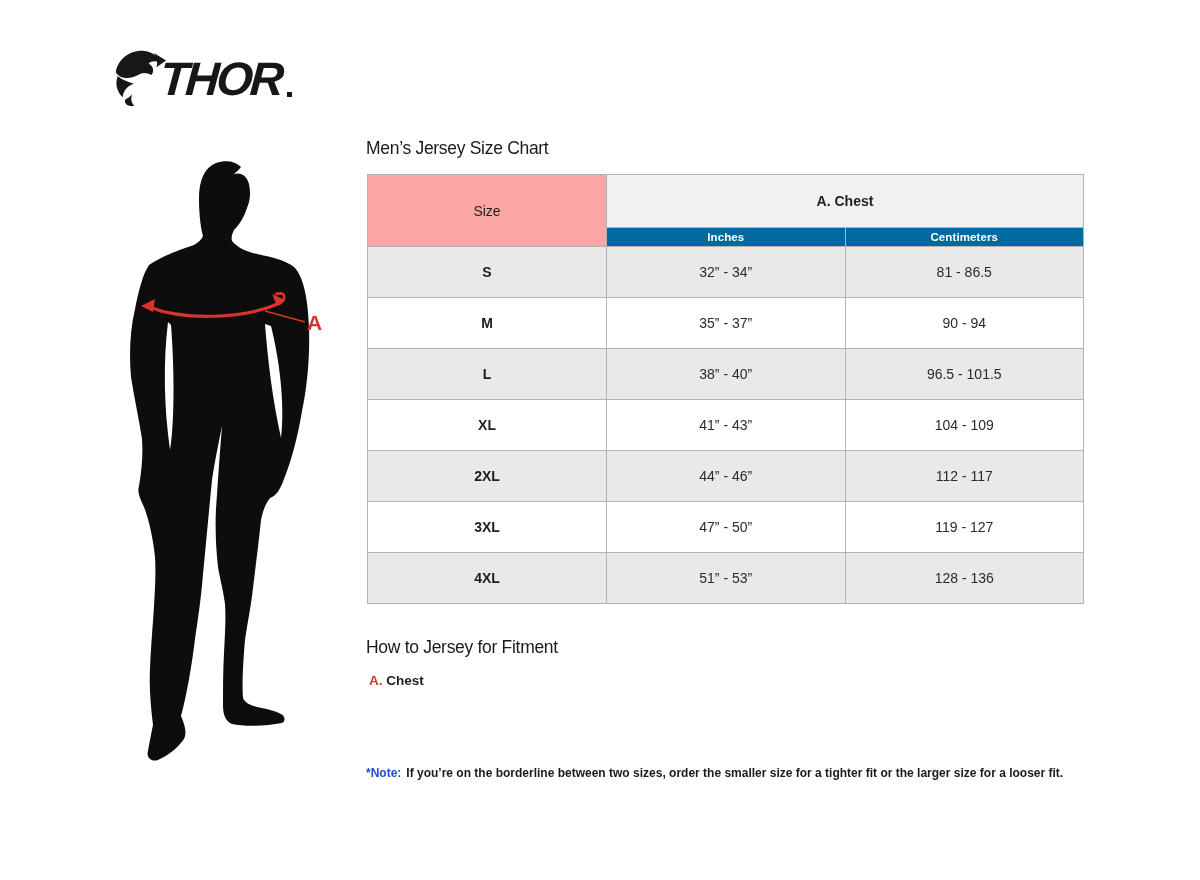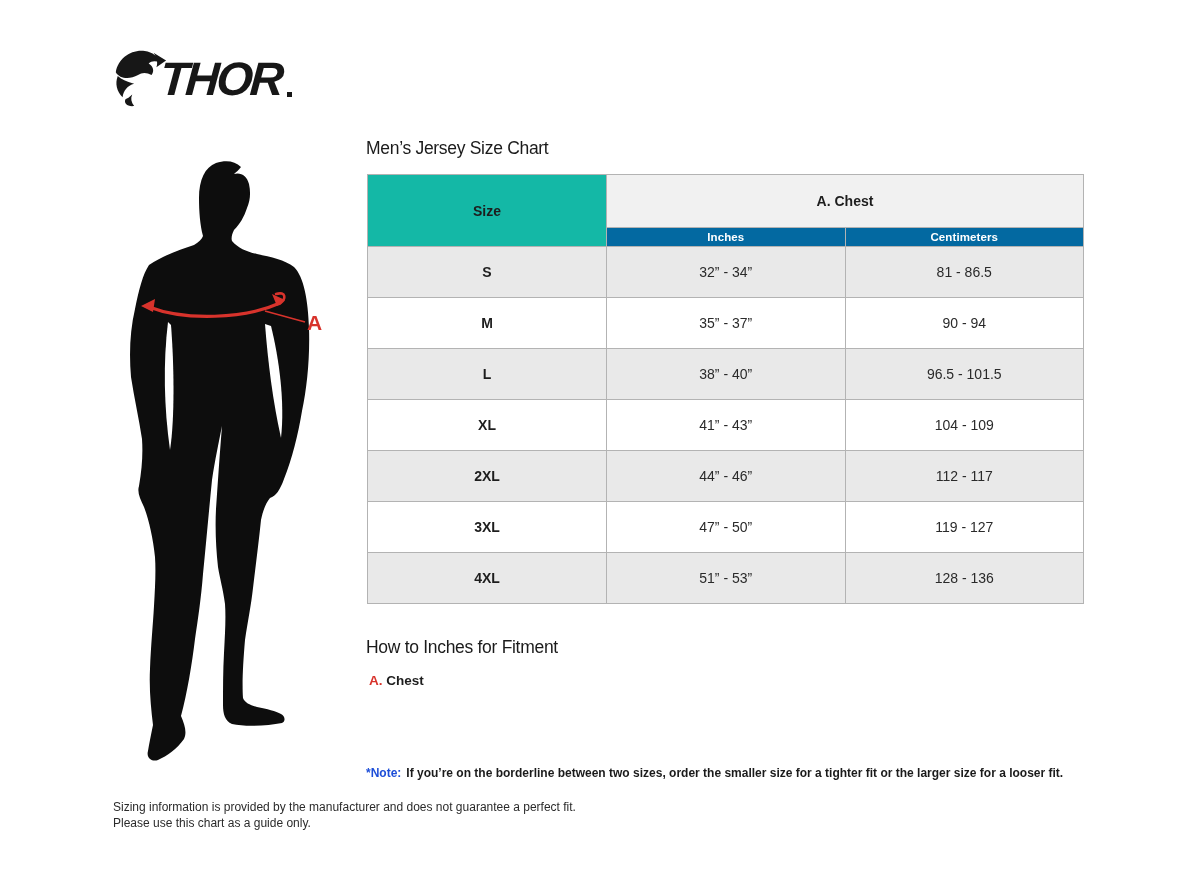--- a/index.html
+++ b/index.html
@@ -19,21 +19,21 @@
 
   
   .h1 { font-size:17.5px; font-weight:normal; letter-spacing:-0.3px; color:#1b1b1b; }
   #chart-title { left:366px; top:138px; }
   #howto-heading { left:366px; top:637px; }
 
   
   #size-table-wrap { left:367px; top:174px; }
   table { border-collapse:collapse; table-layout:fixed; width:717px; }
   th, td { border:1px solid #b3b3b3; text-align:center; vertical-align:middle; }
-  th.size-h { width:239px; background:#14b8a6; font-size:14px; font-weight:bold; }
+  th.size-h { width:239px; background:#fca5a5; font-size:14px; font-weight:normal; }
   th.chest-h { background:#f1f1f1; font-size:14px; font-weight:bold; height:53px; }
   td.unit { background:#0369a1; color:#fff; font-size:11.5px; font-weight:bold; height:19px;
             letter-spacing:0.1px; }
   tr.data { height:51px; font-size:14px; color:#2a2a2a; background:#ffffff; }
   tr.data.alt { background:#e9e9e9; }
   td.size-cell { font-weight:bold; color:#1d1d1d; }
 
   
   #measure-a-title { left:369px; top:673px; font-size:13.5px; font-weight:bold; }
   #measure-a-title .letter { color:#d8332c; }
@@ -123,29 +123,25 @@
         </tr>
         <tr class="data alt">
           <td class="size-cell">4XL</td>
           <td>51” - 53”</td>
           <td>128 - 136</td>
         </tr>
       </tbody>
     </table>
   </div>
 
-  <div class="abs h1" id="howto-heading">How to Inches for Fitment</div>
+  <div class="abs h1" id="howto-heading">How to Jersey for Fitment</div>
 
   <div class="abs" id="measure-a-title">
     <span class="letter">A.</span>
     <span>Chest</span>
   </div>
 
   <div class="abs" id="note-line">
     <span class="note-label">*Note:</span><span class="note-text">If you’re on the borderline between two sizes, order the smaller size for a tighter fit or the larger size for a looser fit.</span>
   </div>
 
-  <div class="abs" id="footer">
-    <div>Sizing information is provided by the manufacturer and does not guarantee a perfect fit.</div>
-    <div>Please use this chart as a guide only.</div>
-  </div>
 
 </div>
 
 </body></html>

